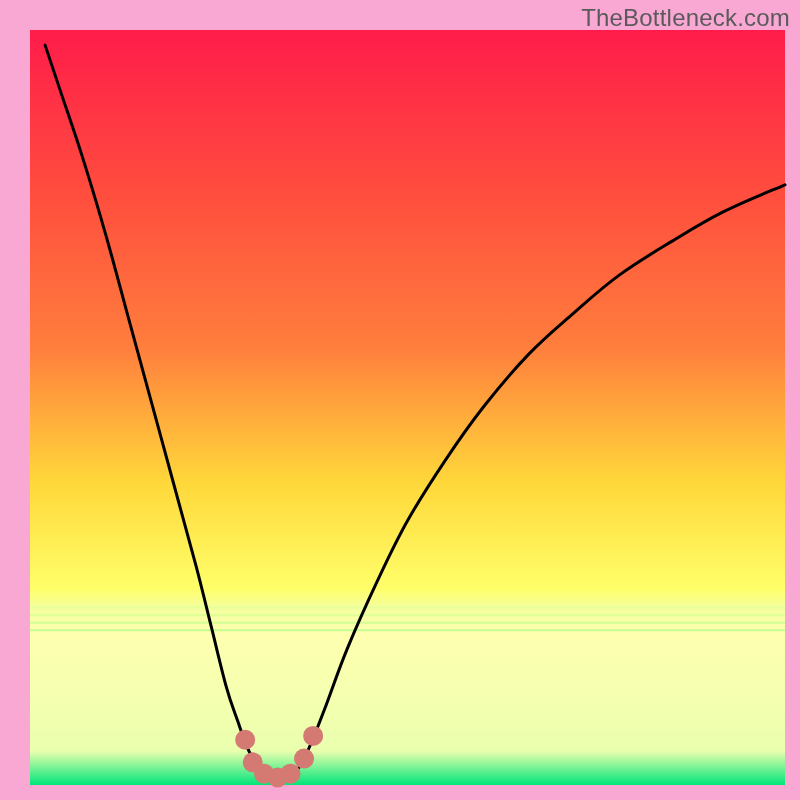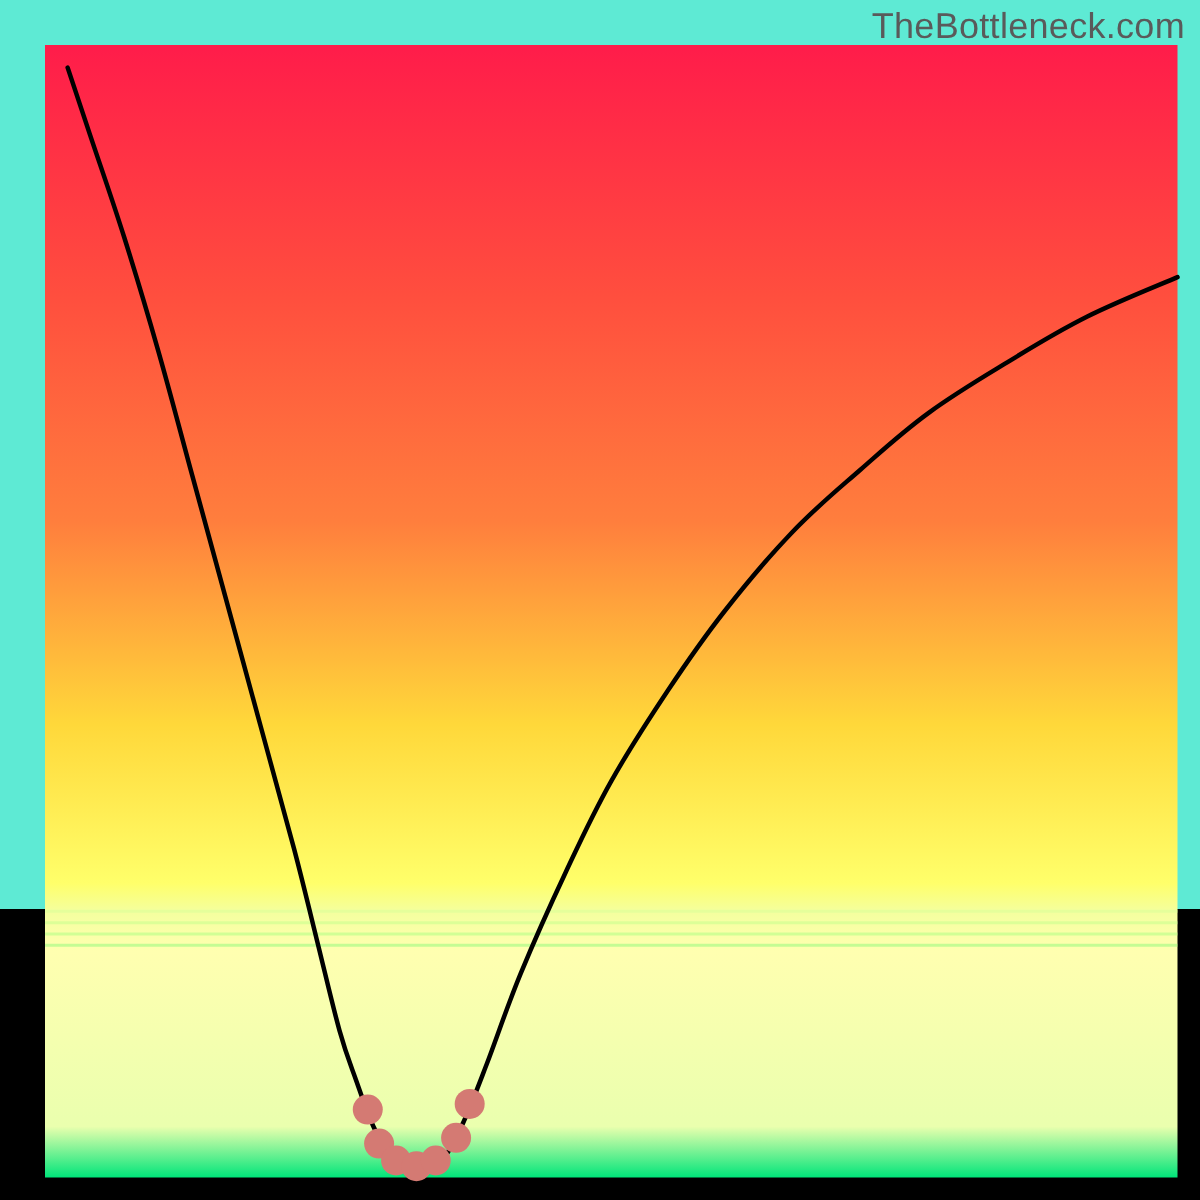--- a/index.html
+++ b/index.html
@@ -7,22 +7,22 @@
     padding: 0;
     width: 800px;
     height: 800px;
     background: #000;
     overflow: hidden;
     font-family: Arial, Helvetica, sans-serif;
   }
   .frame {
     position: relative;
     width: 800px;
-    height: 606px;
-    background: #5eead4;
+    height: 800px;
+    background: #f9a8d4;
   }
   .watermark {
     position: absolute;
     top: 4px;
     right: 10px;
     font-size: 24px;
     font-weight: 500;
     color: #5a5a5a;
     letter-spacing: 0.2px;
     z-index: 10;

